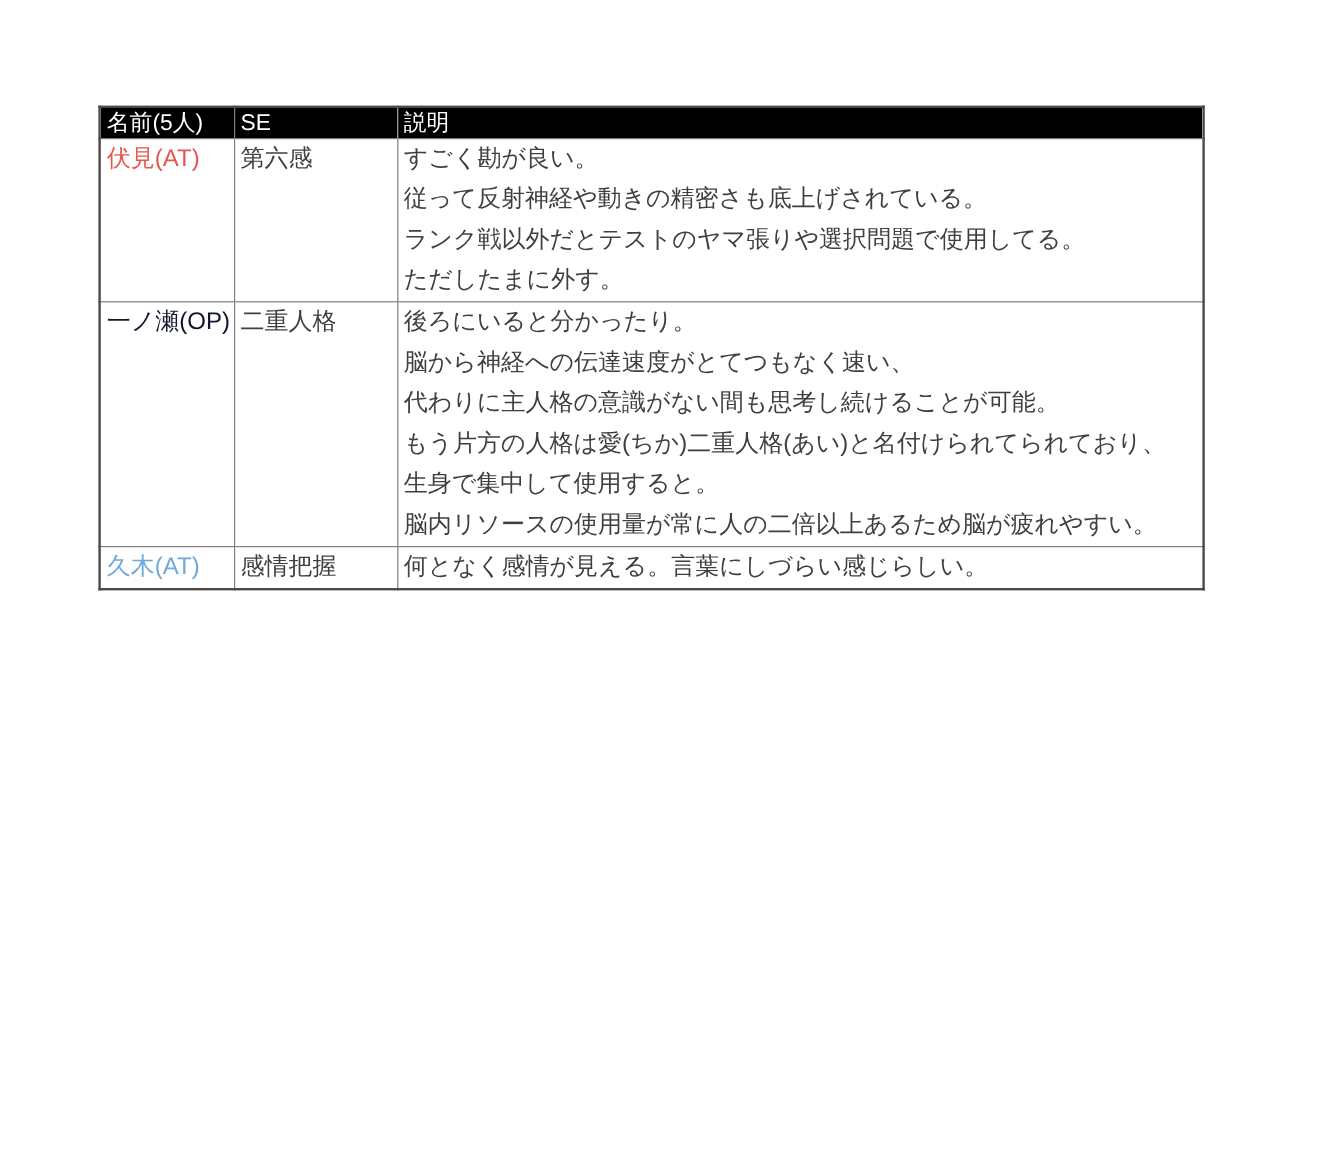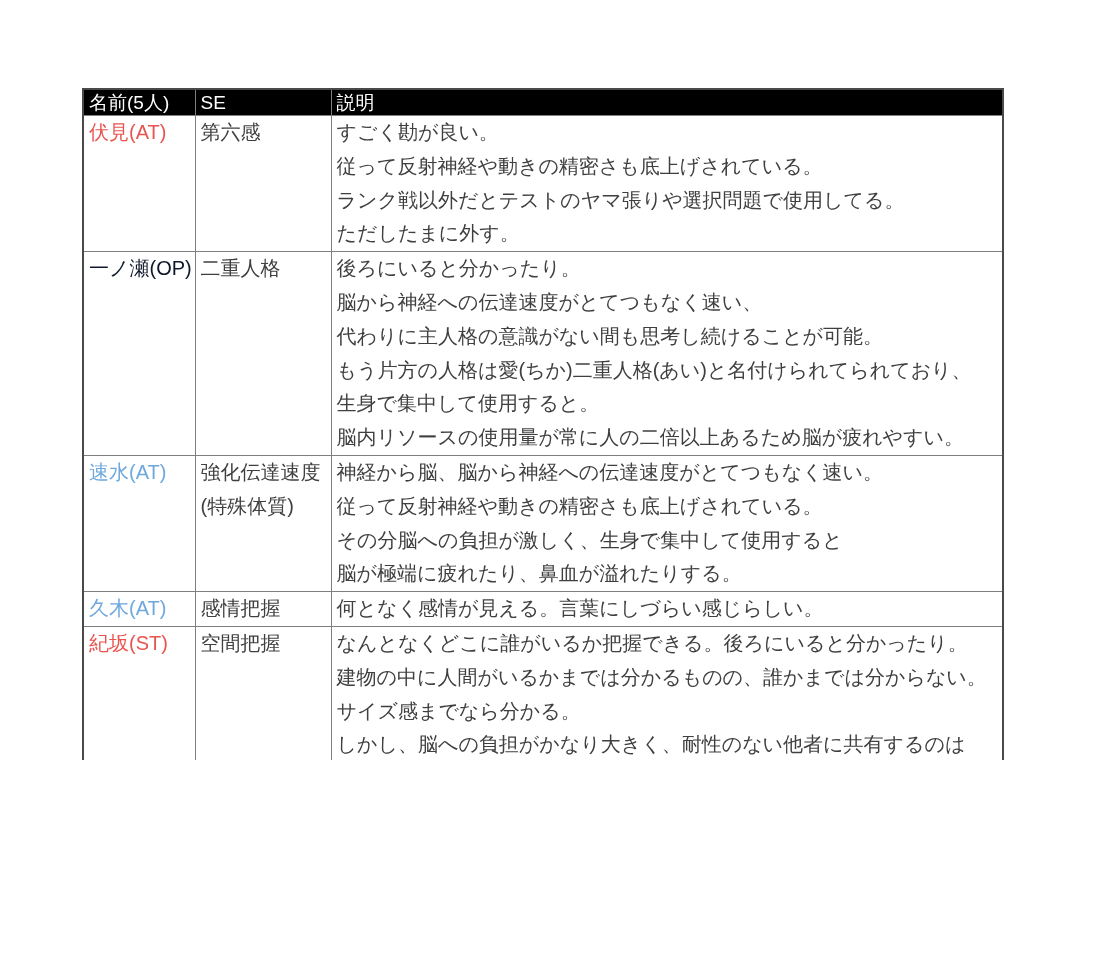--- a/index.html
+++ b/index.html
@@ -90,52 +90,26 @@
     <td class="desc">
             <div class="line">後ろにいると分かったり。</div>
             <div class="line">脳から神経への伝達速度がとてつもなく速い、</div>
             <div class="line">代わりに主人格の意識がない間も思考し続けることが可能。</div>
             <div class="line">もう片方の人格は愛(ちか)二重人格(あい)と名付けられてられており、</div>
             <div class="line">生身で集中して使用すると。</div>
             <div class="line">脳内リソースの使用量が常に人の二倍以上あるため脳が疲れやすい。</div>
           </td>
   </tr>
 
-  <tr>
-    <td class="name" style="color: rgb(111, 168, 220);">速水(AT)</td>
-    <td class="se">
-            <div class="line">強化伝達速度</div>
-            <div class="line">(特殊体質)</div>
-          </td>
-    <td class="desc">
-            <div class="line">神経から脳、脳から神経への伝達速度がとてつもなく速い。</div>
-            <div class="line">従って反射神経や動きの精密さも底上げされている。</div>
-            <div class="line">その分脳への負担が激しく、生身で集中して使用すると</div>
-            <div class="line">脳が極端に疲れたり、鼻血が溢れたりする。</div>
-          </td>
-  </tr>
 
   <tr>
     <td class="name" style="color: rgb(111, 168, 220);">久木(AT)</td>
     <td class="se">
             <div class="line">感情把握</div>
           </td>
     <td class="desc">
             <div class="line">何となく感情が見える。言葉にしづらい感じらしい。</div>
           </td>
   </tr>
 
-  <tr>
-    <td class="name" style="color: rgb(232, 85, 80);">紀坂(ST)</td>
-    <td class="se">
-            <div class="line">空間把握</div>
-          </td>
-    <td class="desc">
-            <div class="line">なんとなくどこに誰がいるか把握できる。後ろにいると分かったり。</div>
-            <div class="line">建物の中に人間がいるかまでは分かるものの、誰かまでは分からない。</div>
-            <div class="line">サイズ感までなら分かる。</div>
-            <div class="line">しかし、脳への負担がかなり大きく、耐性のない他者に共有するのは</div>
-            <div class="line">難しい。</div>
-          </td>
-  </tr>
 </tbody>
   </table>
 </div>
 
 </body></html>

